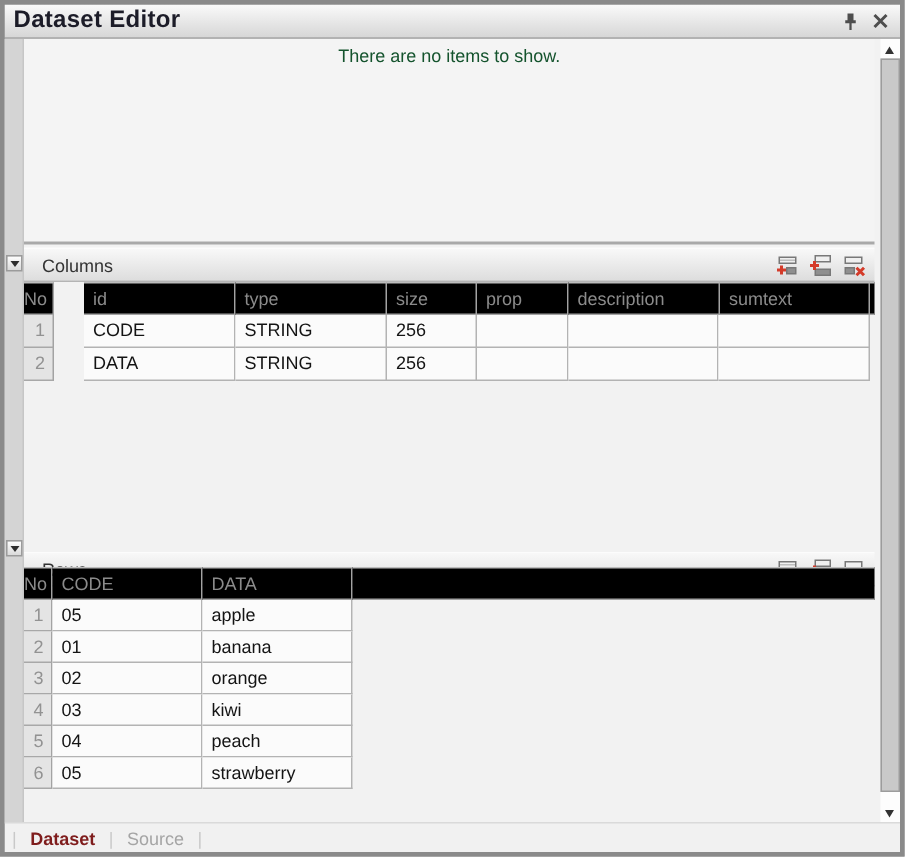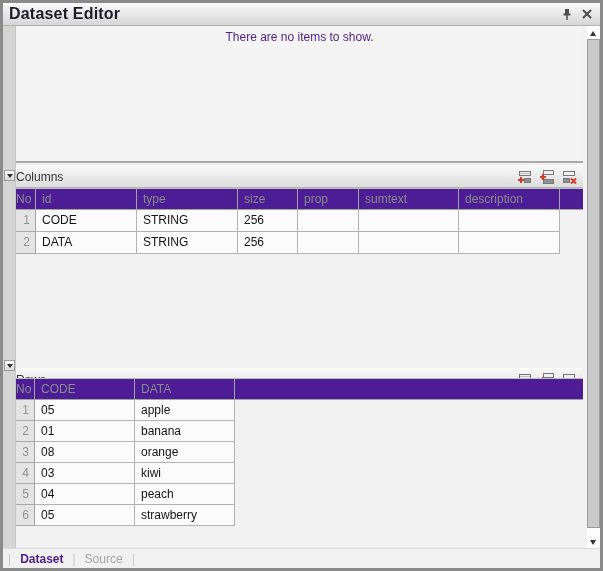--- a/index.html
+++ b/index.html
@@ -19,69 +19,69 @@
   .gutter { position:absolute; left:0; top:0; width:13px; height:522px; background:#d4d4d4; border-right:1px solid #c6c6c6; }
   .collapse-btn { position:absolute; left:1px; width:11px; height:11px;
     background:linear-gradient(#fefefe,#dadada); border:1px solid #9b9b9b;
     display:flex; align-items:center; justify-content:center; }
   .tri-down { width:0; height:0; border-left:3px solid transparent; border-right:3px solid transparent; border-top:4px solid #2e2e2e; }
 
   .content { position:absolute; left:13px; top:0; width:567px; height:522px; }
 
   .empty-panel { position:absolute; left:0; top:0; width:567px; height:137px; background:#f4f4f4;
     border-bottom:2px solid #a9a9a9; text-align:center; }
-  .empty-panel span { display:inline-block; margin-top:4px; font-size:12px; color:#4c1d95; }
+  .empty-panel span { display:inline-block; margin-top:4px; font-size:12px; color:#14532d; }
 
   .section-header { position:absolute; left:0; width:567px; height:23px;
     background:linear-gradient(#f8f8f8,#dddddd); border-top:1px solid #fcfcfc; border-bottom:1px solid #b4b4b4;
     display:flex; align-items:center; }
-  .section-header .sec-title { font-size:12px; color:#333; padding-left:0; flex:1; }
+  .section-header .sec-title { font-size:12px; color:#333; padding-left:12px; flex:1; }
   .sec-toolbar { display:flex; gap:6px; padding-right:6px; }
   .sec-toolbar .icon-btn { width:16px; height:16px; cursor:default; }
 
   .sec-columns { top:139px; }
   .grid-columns { top:162px; }
   .sec-rows { top:342px; }
   .grid-rows { top:352px; }
 
   .grid { position:absolute; left:0; width:567px; font-size:12px; }
   .grid .hrow { display:flex; }
-  .grid .hcell { height:22px; line-height:20px; background:#4c1d95; color:#8b8b8b;
+  .grid .hcell { height:22px; line-height:20px; background:#000000; color:#8b8b8b;
     border-right:1px solid #a3a3a3; border-bottom:1px solid #a3a3a3; border-top:1px solid #bdbdbd;
     padding-left:6px; overflow:hidden; white-space:nowrap; }
   .grid .hcell.hfill { flex:1; border-right:none; padding:0; }
   .grid .brow { display:flex; }
   .grid .bcell { background:#fbfbfb; color:#141414; border-right:1px solid #b3b3b3; border-bottom:1px solid #b3b3b3;
     padding-left:6px; overflow:hidden; white-space:nowrap; }
   .grid .ncell { background:#e4e4e4; color:#929292; border-right:1px solid #a3a3a3; border-bottom:1px solid #a8a8a8;
     text-align:right; padding:0 5px 0 0; }
   .grid-columns .bcell, .grid-columns .ncell { height:22px; line-height:21px; }
   .grid-rows .bcell, .grid-rows .ncell { height:21px; line-height:20px; }
 
   
-  .cw-no{width:20px;} .cw-id{width:101px;} .cw-type{width:101px;} .cw-size{width:60px;}
+  .cw-no{width:20px;} .cw-id{width:101px;margin-left:20px;} .cw-type{width:101px;} .cw-size{width:60px;}
   .cw-prop{width:61px;} .cw-sum{width:100px;} .cw-desc{width:101px;}
   
   .rw-no{width:19px;} .rw-code{width:100px;} .rw-data{width:100px;}
 
   
   .scrollbar { position:absolute; left:584px; top:0; width:13px; height:522px; background:#fdfdfd; }
   .sb-up { position:absolute; top:5px; left:3px; width:0; height:0;
     border-left:3.5px solid transparent; border-right:3.5px solid transparent; border-bottom:5px solid #333; }
   .sb-down { position:absolute; bottom:3px; left:3px; width:0; height:0;
     border-left:3.5px solid transparent; border-right:3.5px solid transparent; border-top:5px solid #333; }
   .sb-thumb { position:absolute; top:13px; left:0; width:13px; height:489px;
     background:#c9c9c9; border:1px solid #9c9c9c; }
 
   
   .tabbar { position:absolute; left:0; top:545px; width:597px; height:20px; background:#f1f1f1;
     border-top:1px solid #dadada; display:flex; align-items:center; gap:9px; padding-left:5px; font-size:12px; }
   .tab-sep { color:#c9c9c9; }
   .tab { cursor:default; }
-  .tab.active { font-weight:bold; color:#4c1d95; }
+  .tab.active { font-weight:bold; color:#7f1d1d; }
   .tab.inactive { color:#a5a5a5; }
 </style>
 </head>
 <body>
 
 <div class="window">
 
   <div class="titlebar">
     <span class="title">Dataset Editor</span>
     <span class="titlebar-icons">
@@ -145,22 +145,22 @@
         </span>
       </div>
 
       <div class="grid grid-columns">
         <div class="hrow">
           <div class="hcell cw-no" style="text-align:right;padding:0 4px 0 0;">No</div>
           <div class="hcell cw-id">id</div>
           <div class="hcell cw-type">type</div>
           <div class="hcell cw-size">size</div>
           <div class="hcell cw-prop">prop</div>
+          <div class="hcell cw-desc">description</div>
           <div class="hcell cw-sum">sumtext</div>
-          <div class="hcell cw-desc">description</div>
           <div class="hcell hfill"></div>
         </div>
         <div class="brow">
           <div class="ncell cw-no">1</div>
           <div class="bcell cw-id">CODE</div>
           <div class="bcell cw-type">STRING</div>
           <div class="bcell cw-size">256</div>
           <div class="bcell cw-prop"></div>
           <div class="bcell cw-sum"></div>
           <div class="bcell cw-desc"></div>
@@ -216,21 +216,21 @@
           <div class="bcell rw-code">05</div>
           <div class="bcell rw-data">apple</div>
         </div>
         <div class="brow">
           <div class="ncell rw-no">2</div>
           <div class="bcell rw-code">01</div>
           <div class="bcell rw-data">banana</div>
         </div>
         <div class="brow">
           <div class="ncell rw-no">3</div>
-          <div class="bcell rw-code">08</div>
+          <div class="bcell rw-code">02</div>
           <div class="bcell rw-data">orange</div>
         </div>
         <div class="brow">
           <div class="ncell rw-no">4</div>
           <div class="bcell rw-code">03</div>
           <div class="bcell rw-data">kiwi</div>
         </div>
         <div class="brow">
           <div class="ncell rw-no">5</div>
           <div class="bcell rw-code">04</div>

